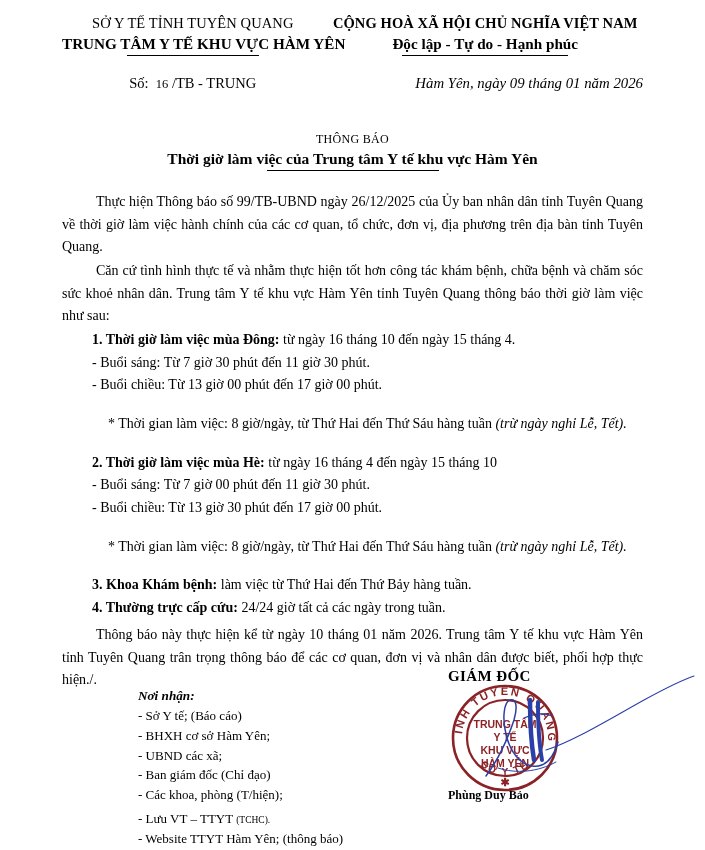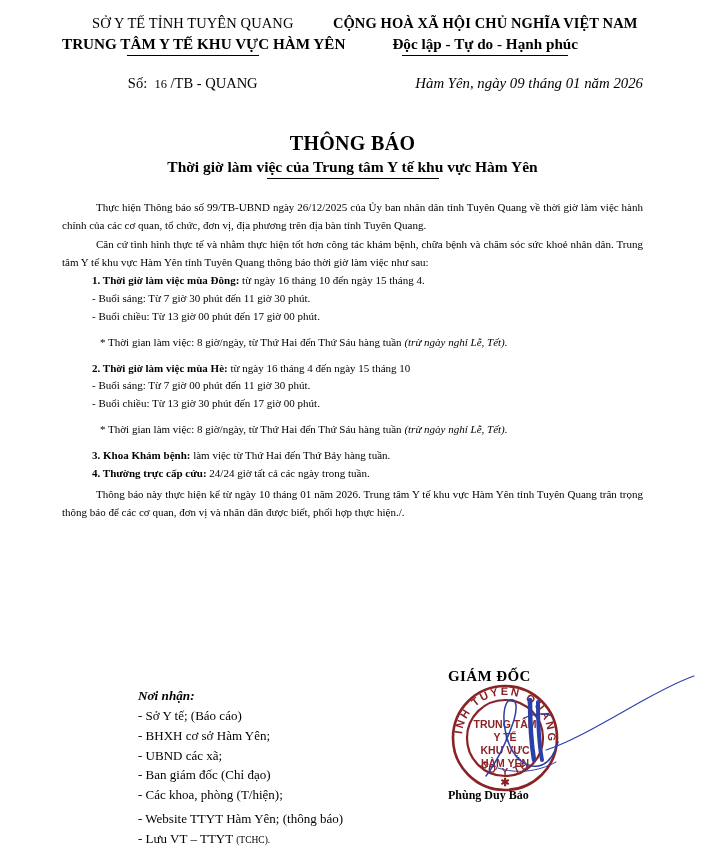--- a/index.html
+++ b/index.html
@@ -74,49 +74,49 @@
     text-align: right;
     white-space: nowrap;
   }
 
   
   .title-block {
     text-align: center;
     margin-top: 40px;
   }
   .doc-title {
-    font-size: 20px;
-    font-weight: bold;
+    font-size: 12px;
+    font-weight: normal;
     letter-spacing: .3px;
   }
   .doc-subtitle {
     font-size: 15.5px;
     font-weight: bold;
     margin-top: 3px;
   }
   .rule-title {
     width: 172px;
     margin: 2px auto 0 auto;
   }
 
   
   .body-block {
     margin-top: 20px;
-    font-size: 11px;
+    font-size: 14px;
     line-height: 1.62;
   }
   .para {
     text-align: justify;
     text-indent: 34px;
     margin: 0 0 1px 0;
   }
   .para-tight {
     text-align: justify;
     text-indent: 30px;
-    margin: 8px;
+    margin: 16px;
   }
   .line-item {
     text-align: justify;
     text-indent: 30px;
     margin: 0;
   }
   .b { font-weight: bold; }
   .i { font-style: italic; }
 
   
@@ -191,21 +191,21 @@
 </head>
 <body>
 
 <div class="page">
 
   <div class="header">
     <div class="hdr-left">
       <div class="hdr-line1">SỞ Y TẾ TỈNH TUYÊN QUANG</div>
       <div class="hdr-line2">TRUNG TÂM Y TẾ KHU VỰC HÀM YÊN</div>
       <div class="rule rule-left"></div>
-      <div class="so-line"><span>Số:</span>&nbsp; <span class="so-num">16</span> <span>/TB - QUANG</span></div>
+      <div class="so-line"><span>Số:</span>&nbsp; <span class="so-num">16</span> <span>/TB - TRUNG</span></div>
     </div>
     <div class="hdr-right">
       <div class="hdr-line1 bold">CỘNG HOÀ XÃ HỘI CHỦ NGHĨA VIỆT NAM</div>
       <div class="hdr-line2">Độc lập - Tự do - Hạnh phúc</div>
       <div class="rule rule-right"></div>
       <div class="date-line">Hàm Yên, ngày  09  tháng 01 năm 2026</div>
     </div>
   </div>
 
   <div class="title-block">
@@ -246,22 +246,22 @@
   <div class="footer">
 
     <div class="recipients">
       <div class="rc-title">Nơi nhận:</div>
       <div class="rc-item">- Sở Y tế; (Báo cáo)</div>
       <div class="rc-item">- BHXH cơ sở Hàm Yên;</div>
       <div class="rc-item">- UBND các xã;</div>
       <div class="rc-item">- Ban giám đốc (Chỉ đạo)</div>
       <div class="rc-item">- Các khoa, phòng (T/hiện);</div>
       <div class="rc-gap"></div>
+      <div class="rc-item"><span>- Lưu VT – TTYT</span> <span class="rc-sub">(TCHC).</span></div>
       <div class="rc-item">- Website TTYT Hàm Yên; (thông báo)</div>
-      <div class="rc-item"><span>- Lưu VT – TTYT</span> <span class="rc-sub">(TCHC).</span></div>
     </div>
 
     <div class="sign-block">
       <div class="sign-title">GIÁM ĐỐC</div>
       <div class="sign-name">Phùng Duy Bảo</div>
     </div>
   </div>
 
   <svg class="seal" viewBox="0 0 110 110">
     <defs>

